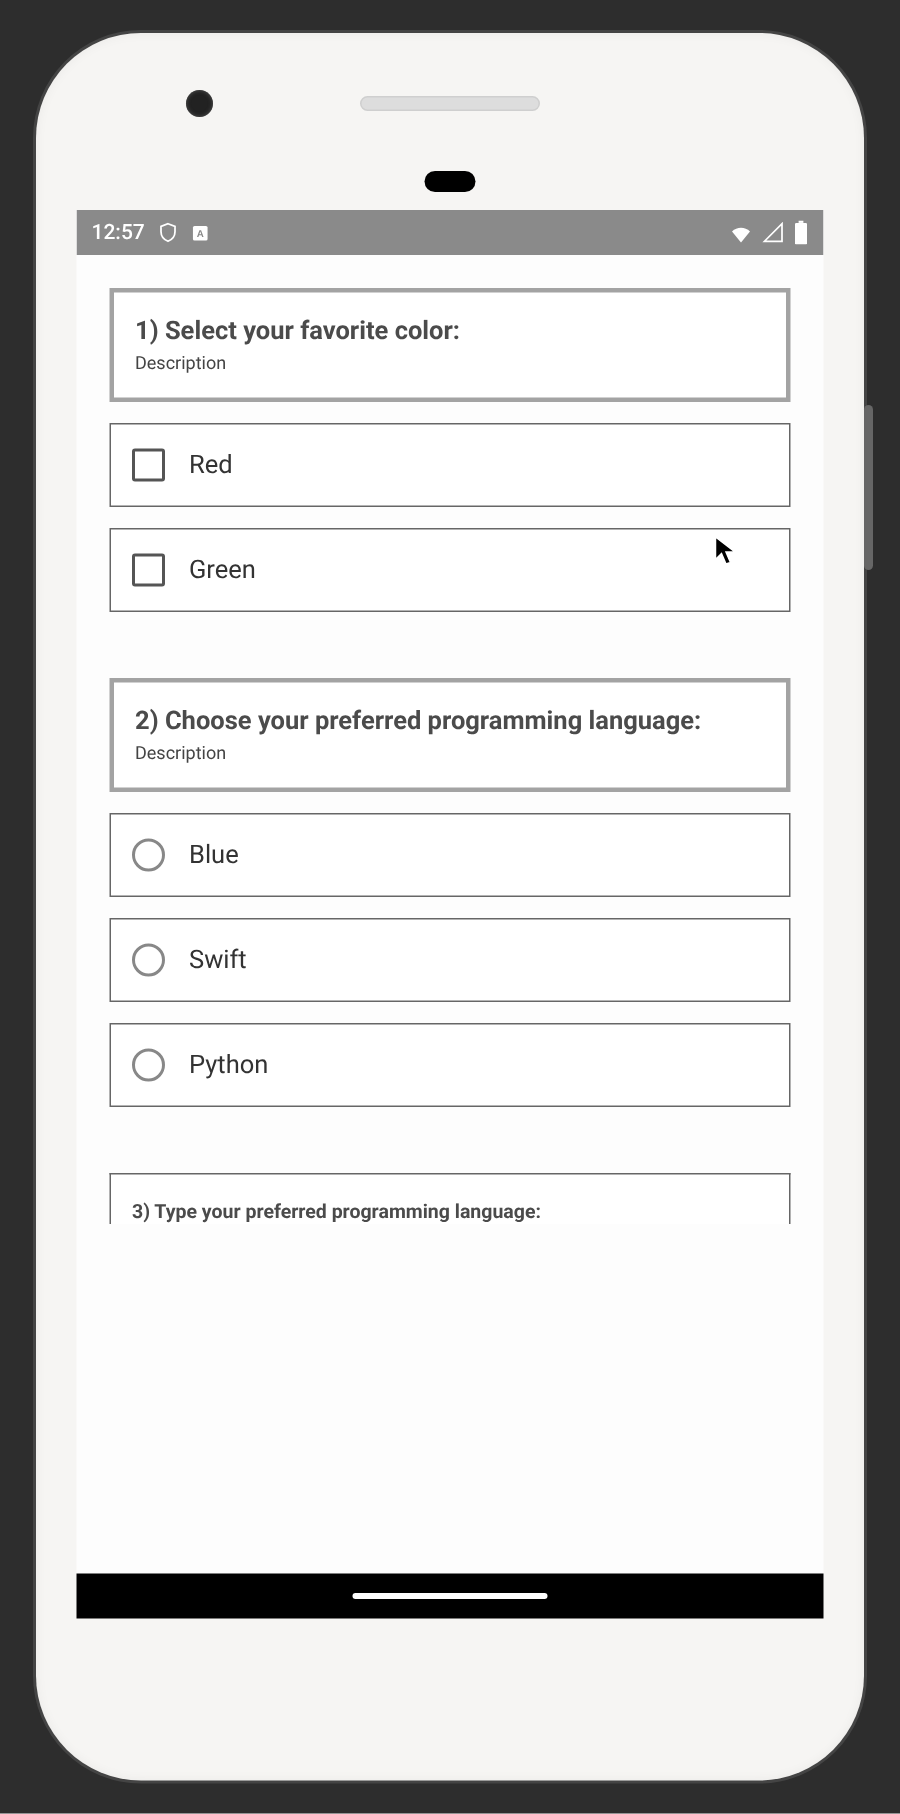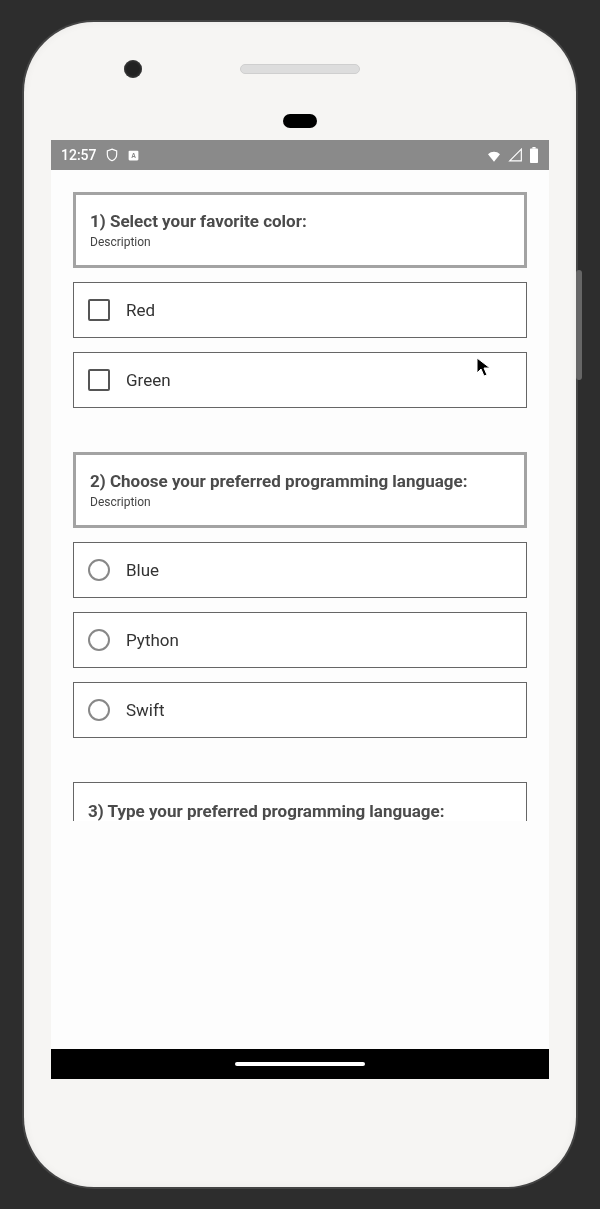--- a/index.html
+++ b/index.html
@@ -136,21 +136,21 @@
   }
   .group-gap { height: 30px; }
   .q3-card {
     border: 1px solid #666;
     border-bottom: none;
     padding: 18px 14px 0 14px;
     background:#fff;
   }
   .q3-title {
     font-weight: 700;
-    font-size: 17px;
+    font-size: 13px;
     color: #4b4b4b;
   }
   .nav-bar {
     position: absolute;
     left: 27px;
     bottom: 108px;
     width: 498px;
     height: 30px;
     background:#000;
     display:flex;
@@ -235,25 +235,25 @@
       <div class="question-card">
         <div class="question-title">2) Choose your preferred programming language:</div>
         <div class="question-desc">Description</div>
       </div>
       <div class="option-row">
         <span class="radio-circle"></span>
         <span class="opt-label">Blue</span>
       </div>
       <div class="option-row">
         <span class="radio-circle"></span>
+        <span class="opt-label">Swift</span>
+      </div>
+      <div class="option-row">
+        <span class="radio-circle"></span>
         <span class="opt-label">Python</span>
-      </div>
-      <div class="option-row">
-        <span class="radio-circle"></span>
-        <span class="opt-label">Swift</span>
       </div>
 
       <div class="group-gap"></div>
 
       <div class="q3-card">
         <div class="q3-title">3) Type your preferred programming language:</div>
       </div>
 
     </div>
   </div>

